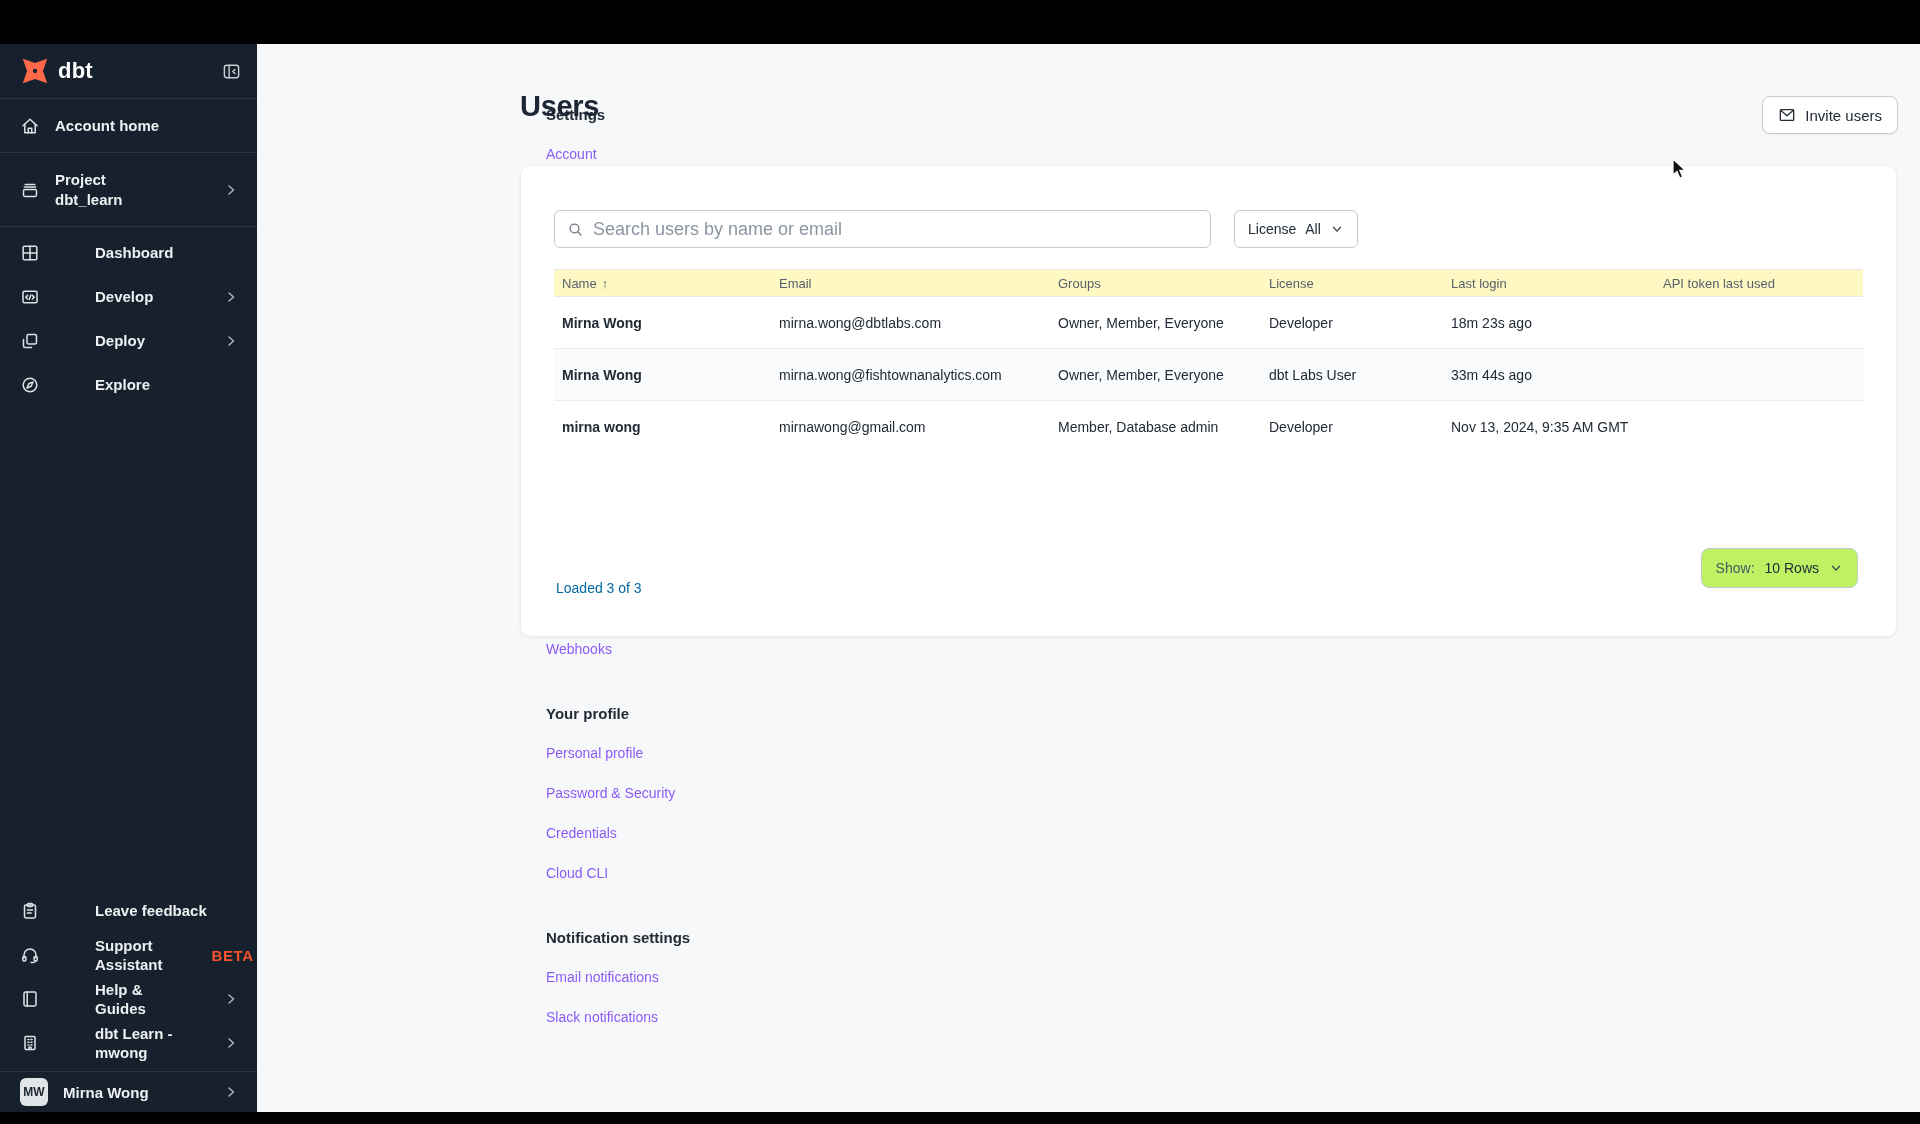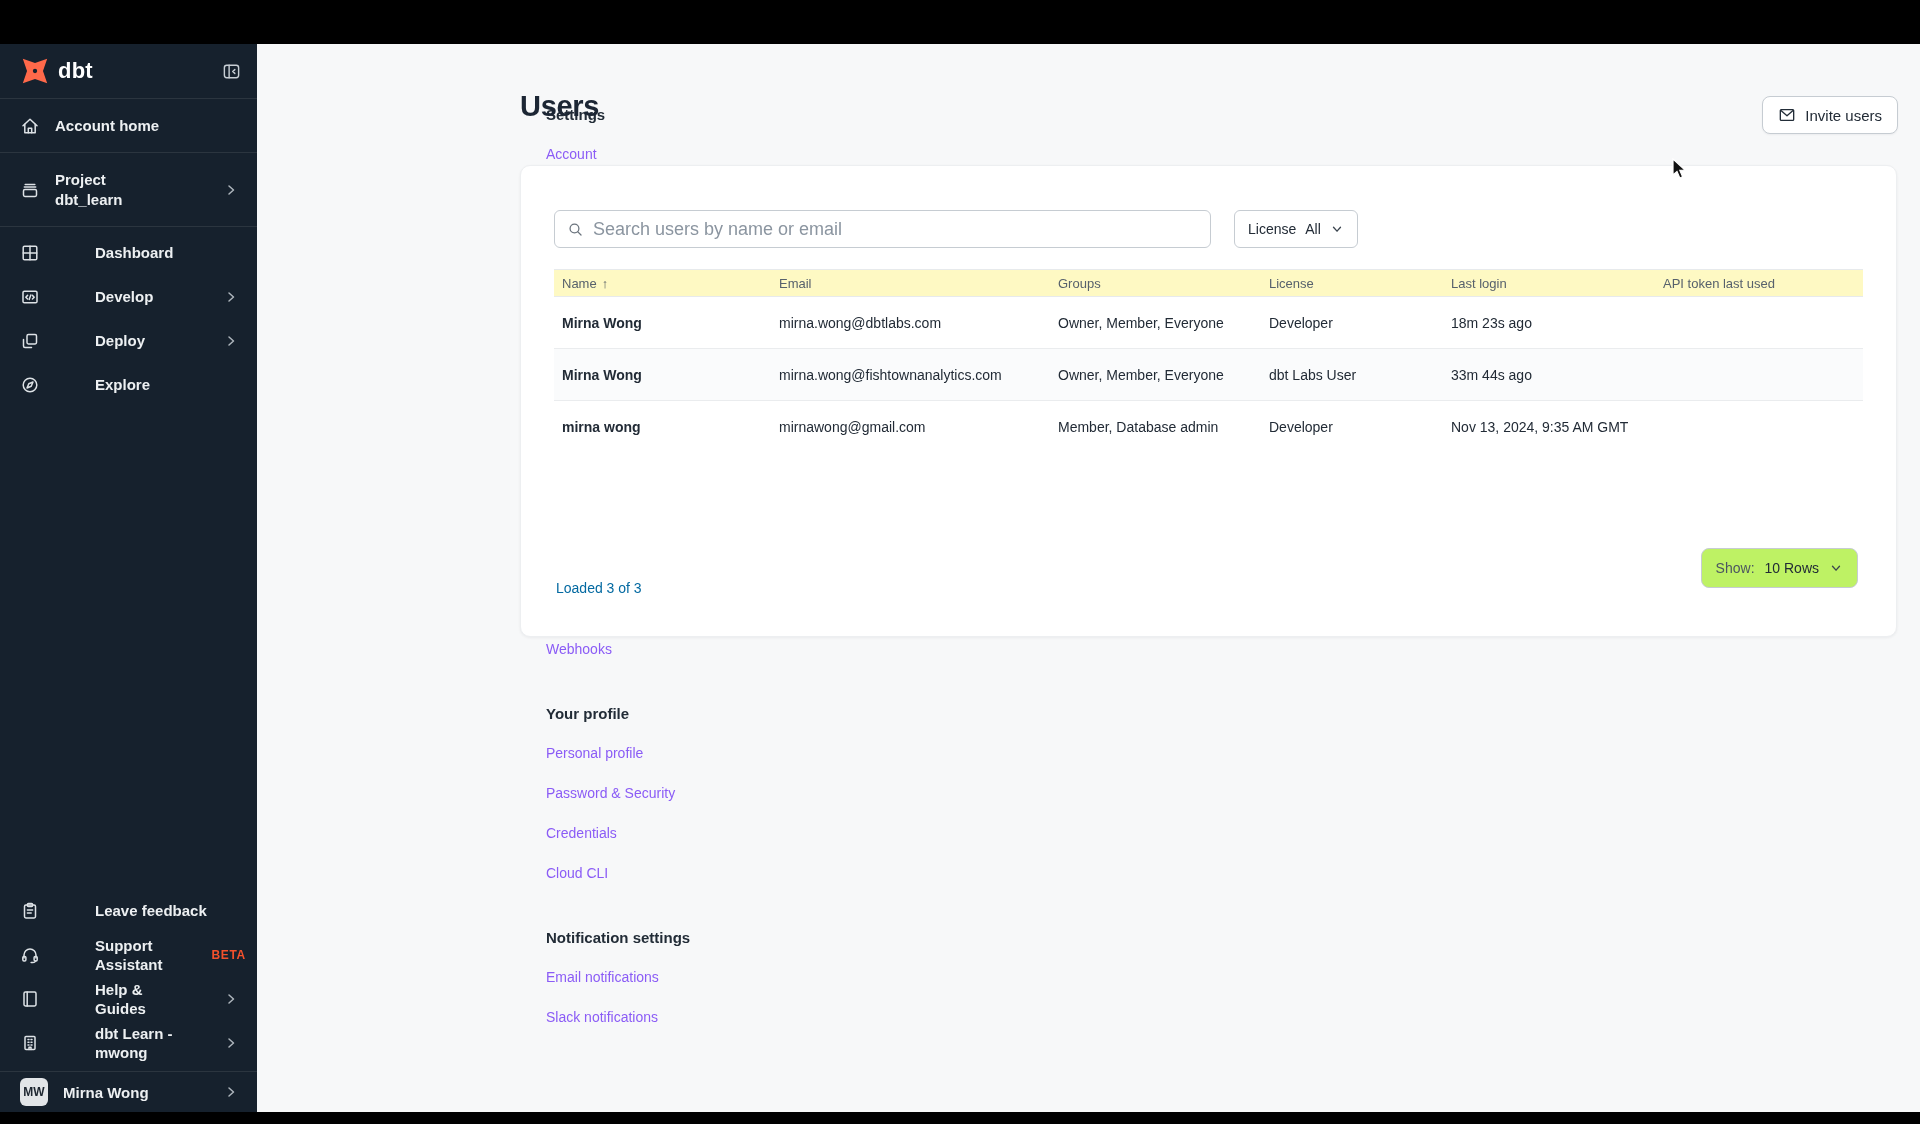--- a/index.html
+++ b/index.html
@@ -31,21 +31,21 @@
   .side-item .s-icon { width:20px; height:20px; color:#dde2e6; flex:0 0 20px; }
   .side-item .s-labels { margin-left:15px; display:flex; flex-direction:column; line-height:1.3; }
   .side-item .s-label { font-size:15px; font-weight:700; color:#edf0f2; }
   .side-item .s-sublabel { font-size:15px; font-weight:700; color:#edf0f2; }
   .side-item .s-chevron { margin-left:auto; color:#aeb6bd; display:flex; }
   .side-item.h54 { min-height:54px; border-bottom:1px solid rgba(255,255,255,.09); }
   .side-item.h74 { min-height:74px; border-bottom:1px solid rgba(255,255,255,.09); }
   .side-item.h44 { min-height:44px;gap:40px; }
   .side-group-top { padding-top:4px; }
   .side-spacer { flex:1 1 auto; }
-  .beta-badge { margin-left:9px; font-size:12px; font-weight:700; letter-spacing:.6px; color:#f4512c; }
+  .beta-badge { margin-left:9px; font-size:15px; font-weight:700; letter-spacing:.6px; color:#f4512c; }
   .side-divider { height:1px; background:rgba(255,255,255,.09); margin-top:6px; }
   .user-row { display:flex; align-items:center; padding:0 18px 0 20px; min-height:40px; cursor:pointer; }
   .avatar { width:28px; height:28px; border-radius:6px; background:#e2e5e8; color:#1d2630;
     font-size:12px; font-weight:700; display:flex; align-items:center; justify-content:center; }
   .user-name { margin-left:15px; font-size:15px; font-weight:700; color:#edf0f2; }
   .user-row .s-chevron { margin-left:auto; color:#aeb6bd; display:flex; }
 
   
   .content { position:absolute; left:257px; top:44px; right:0; bottom:12px; background:#f7f8f9; }
 

